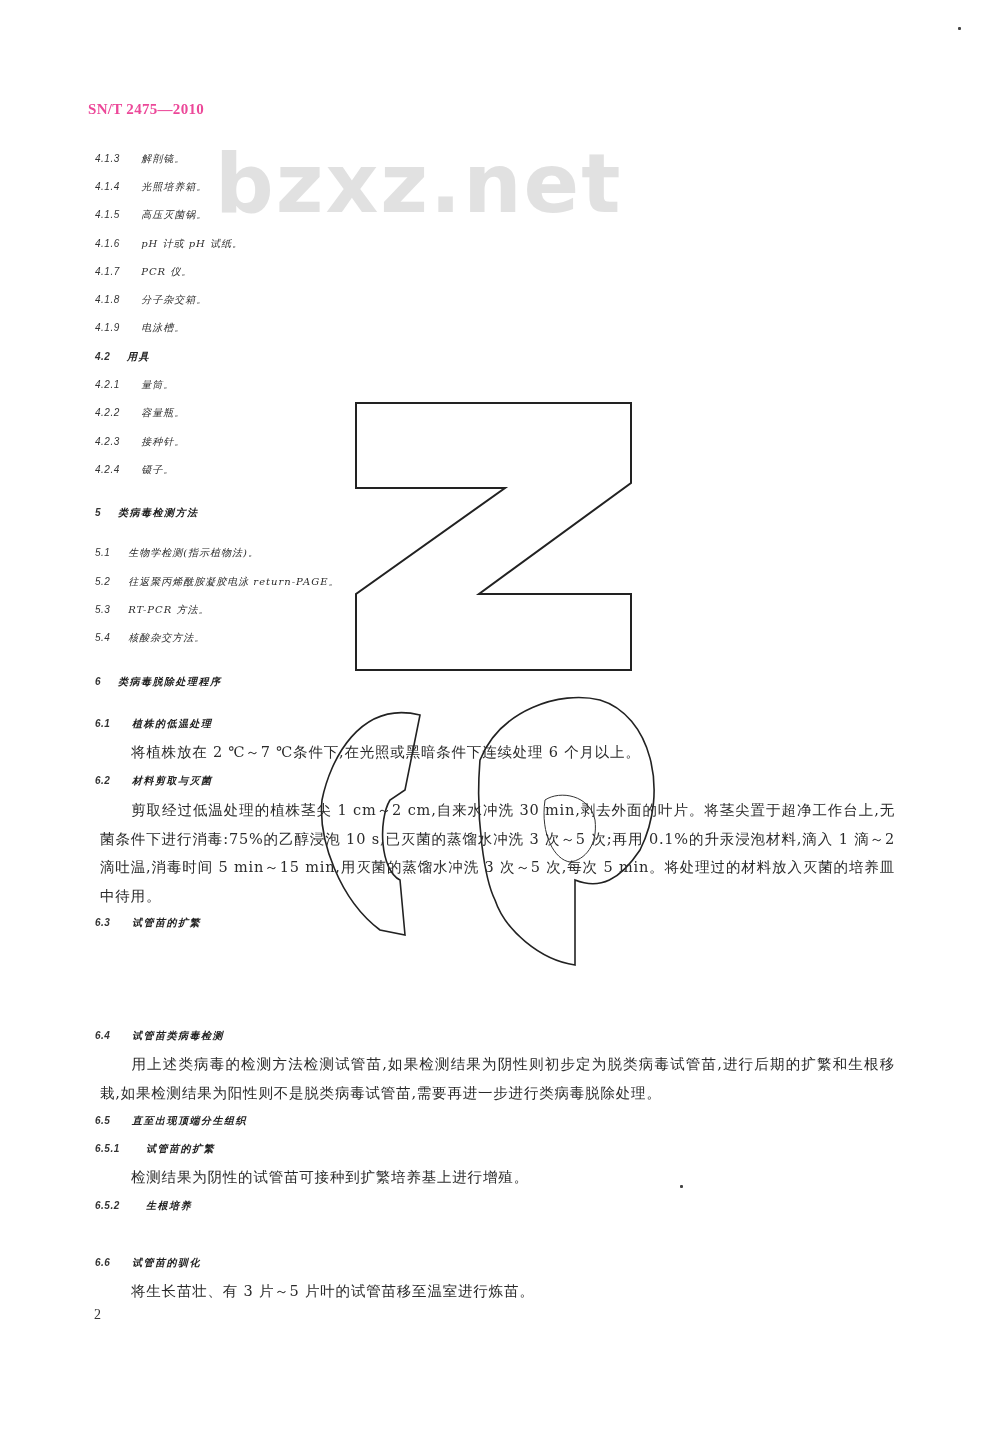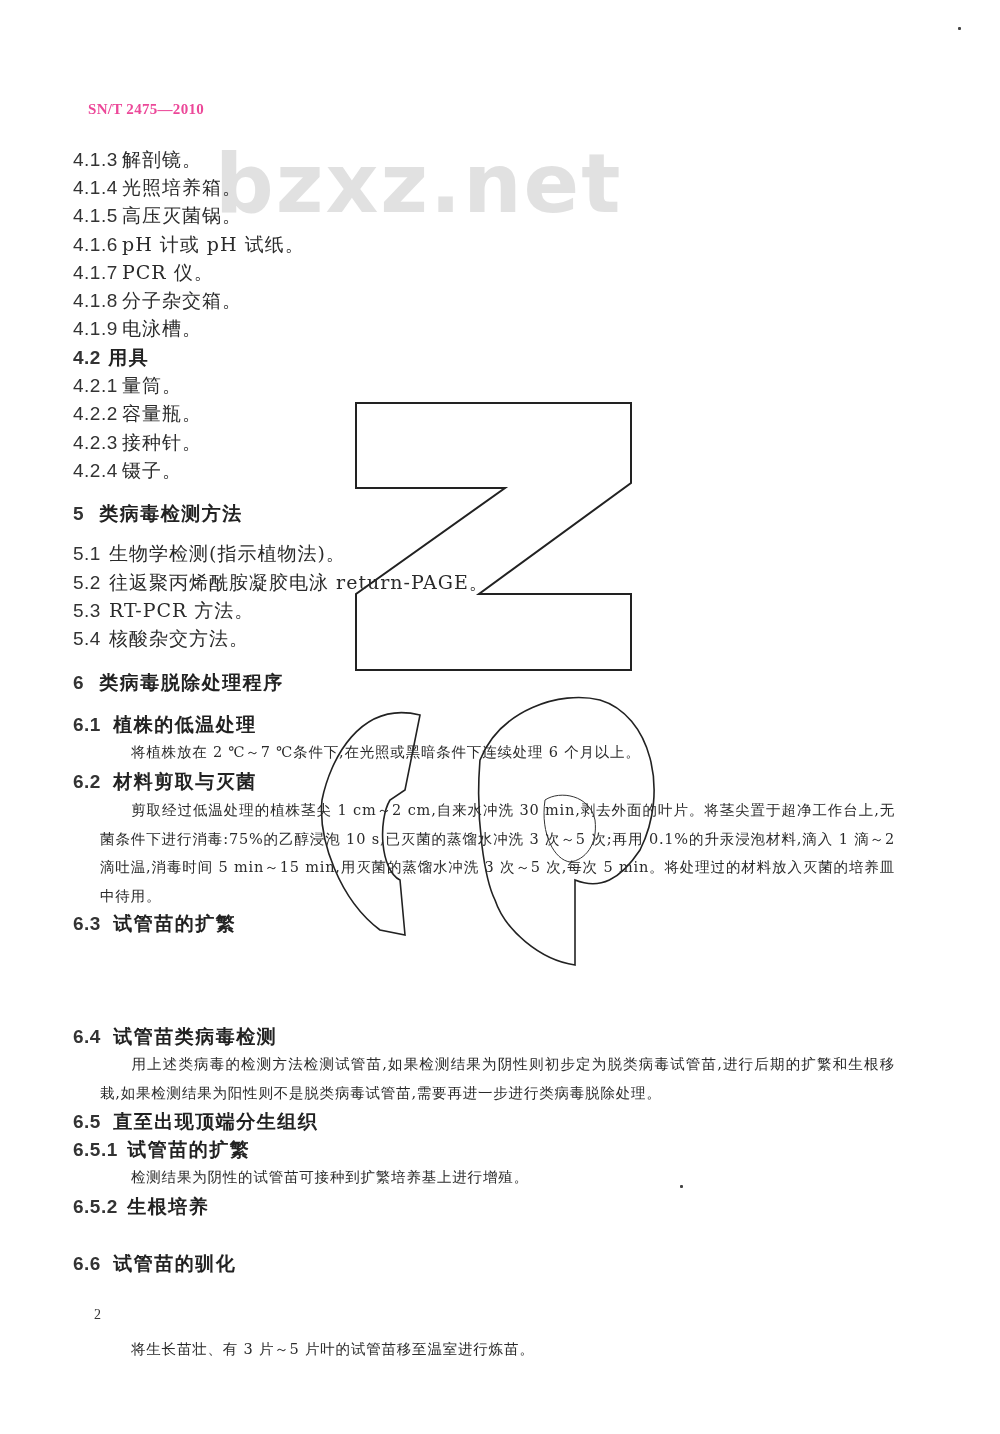--- a/index.html
+++ b/index.html
@@ -6,21 +6,21 @@
     body {
       width: 1000px; height: 1434px; background: #ffffff; position: relative; overflow: hidden;
       font-family: "DejaVu Serif", "Liberation Serif", serif; color: #1c1c1c;
     }
     .page { position: absolute; left: 0; top: 0; width: 1000px; height: 1434px; }
     .header-code {
       position: absolute; left: 88px; top: 101px; font-size: 15px; font-weight: bold;
       font-family: "Liberation Serif", "DejaVu Serif", serif; letter-spacing: 0.3px; color: #ec4899;
     }
     .line {
-      position: absolute; left: 73px; font-size: 19px; line-height: 20px; white-space: nowrap; color: #2a2a2a;
+      position: absolute; left: 95px; font-size: 10px; line-height: 20px; white-space: nowrap; color: #2a2a2a; font-style: italic;
     }
     .line .no {
       display: inline-block; font-family: "Liberation Sans", "DejaVu Sans", sans-serif; letter-spacing: 0.5px; color: #333;
     }
     .line .tx { letter-spacing: 1px; }
     .h-bold { font-weight: bold; font-family: "DejaVu Sans", "Liberation Sans", sans-serif; letter-spacing: 1.5px; color: #222; }
     .para {
       position: absolute; left: 88px; width: 795px; font-size: 14.5px; line-height: 28.5px; color: #2a2a2a;
       letter-spacing: 0.8px; text-align: justify; margin-left: 12px;
     }
@@ -87,16 +87,16 @@
   <div class="para" style="top:1050px"><span class="indent"></span><span>用上述类病毒的检测方法检测试管苗,如果检测结果为阴性则初步定为脱类病毒试管苗,进行后期的扩繁和生根移栽,如果检测结果为阳性则不是脱类病毒试管苗,需要再进一步进行类病毒脱除处理。</span></div>
 
   <div class="line h-bold" style="top:1111px"><span class="no" style="width:32px">6.5</span> <span>直至出现顶端分生组织</span></div>
 
   <div class="line h-bold" style="top:1139px"><span class="no" style="width:46px">6.5.1</span> <span>试管苗的扩繁</span></div>
   <div class="para" style="top:1163px"><span class="indent"></span><span>检测结果为阴性的试管苗可接种到扩繁培养基上进行增殖。</span></div>
 
   <div class="line h-bold" style="top:1196px"><span class="no" style="width:46px">6.5.2</span> <span>生根培养</span></div>
 
   <div class="line h-bold" style="top:1253px"><span class="no" style="width:32px">6.6</span> <span>试管苗的驯化</span></div>
-  <div class="para" style="top:1335px"><span class="indent"></span><span>将生长苗壮、有 3 片～5 片叶的试管苗移至温室进行炼苗。</span></div>
+  <div class="para" style="top:1277px"><span class="indent"></span><span>将生长苗壮、有 3 片～5 片叶的试管苗移至温室进行炼苗。</span></div>
 
   <div class="page-no">2</div>
 </div>
 
 </body></html>

